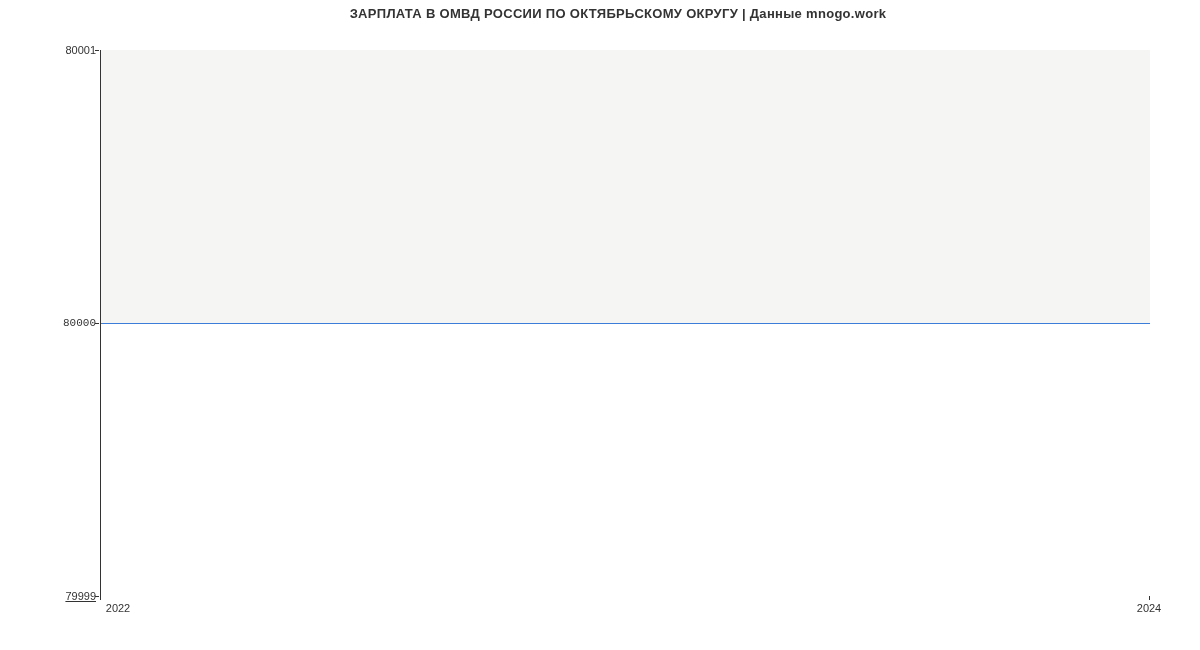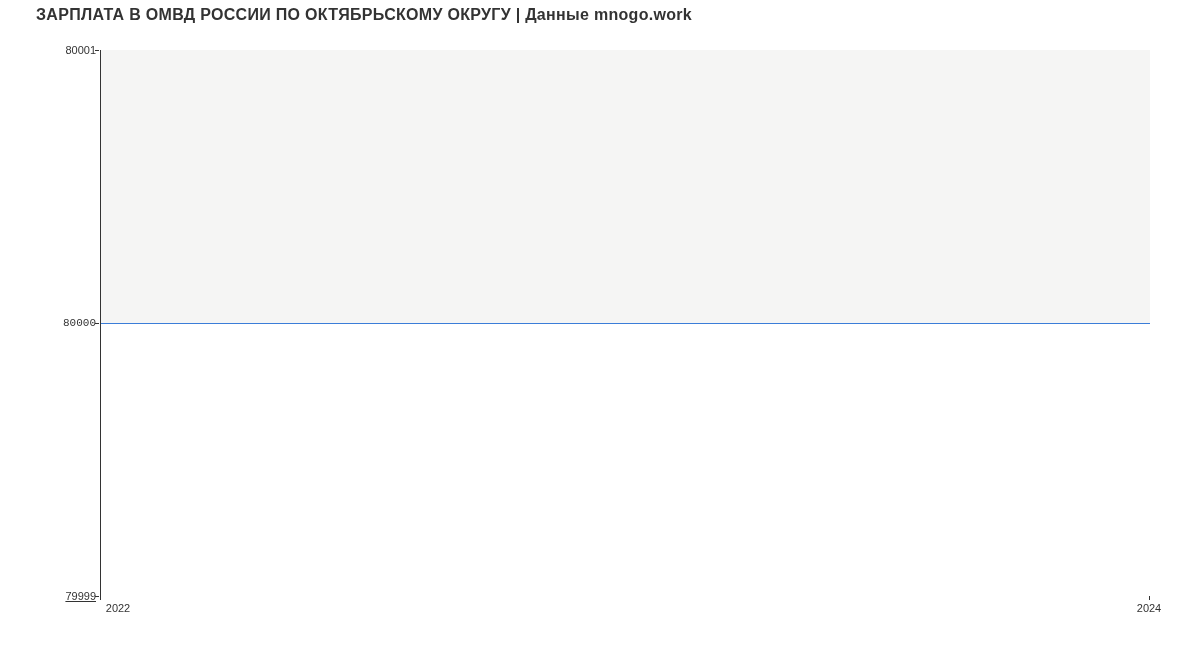--- a/index.html
+++ b/index.html
@@ -8,21 +8,22 @@
       height: 650px;
       font-family: Arial, Helvetica, sans-serif;
       background: #ffffff;
       position: relative;
     }
     .title {
       position: absolute;
       top: 6px;
       left: 0;
       width: 100%;
-      font-size: 16px;
+      text-align: center;
+      font-size: 13px;
       color: #333;
       font-weight: 600;
       letter-spacing: 0.3px;
       padding-left: 36px;
     }
     .plot-area {
       position: absolute;
       left: 100px;
       top: 50px;
       width: 1050px;

